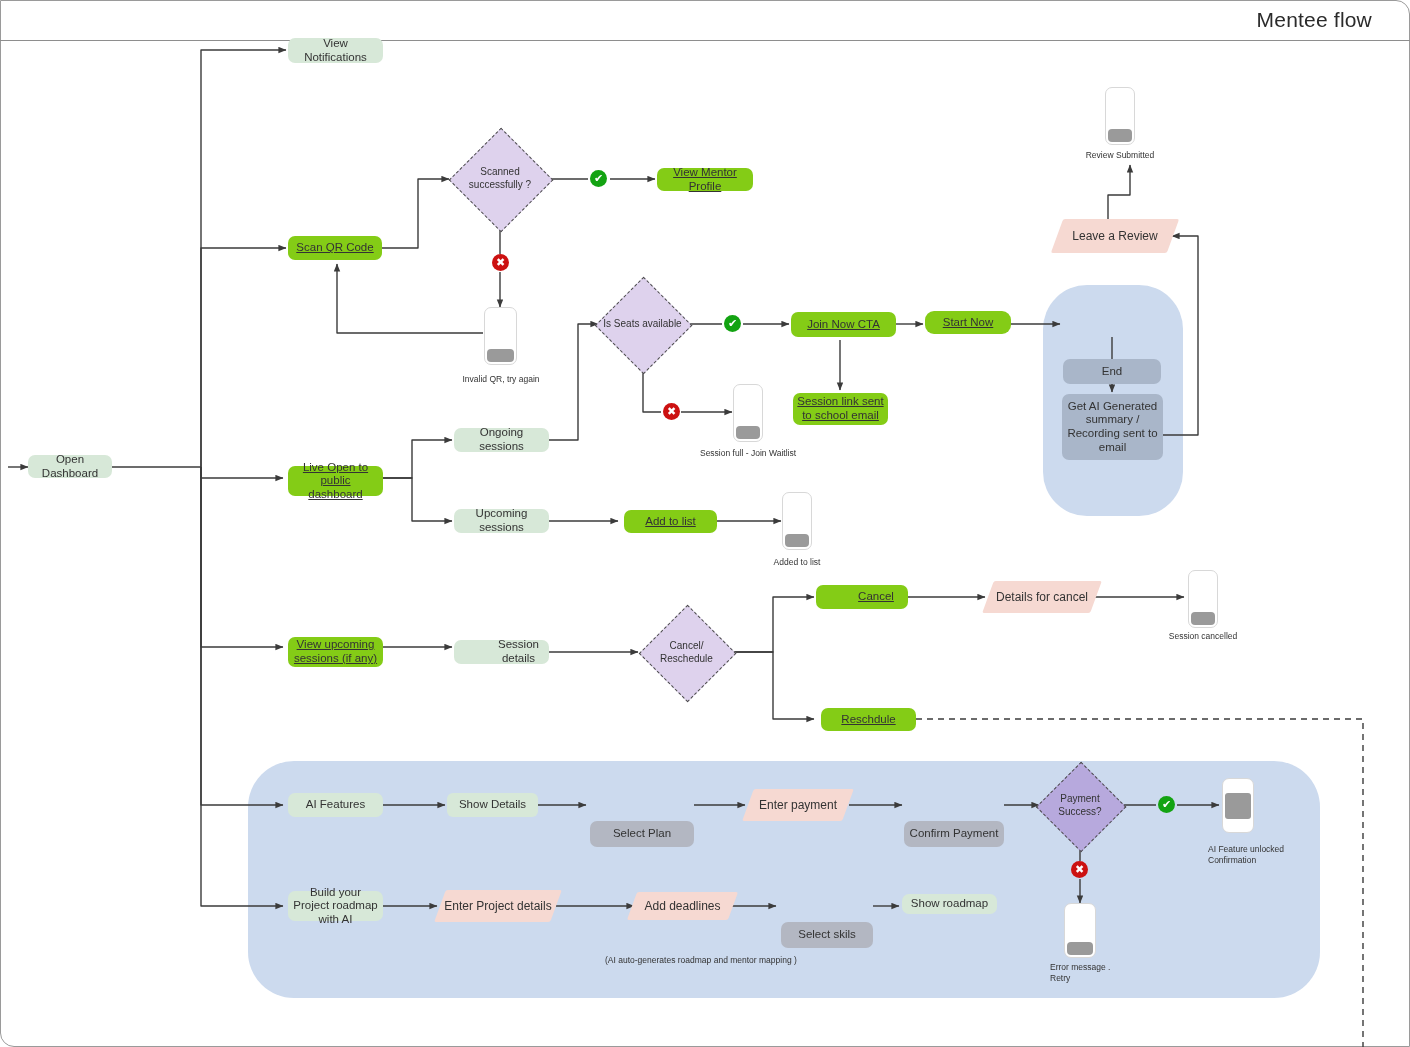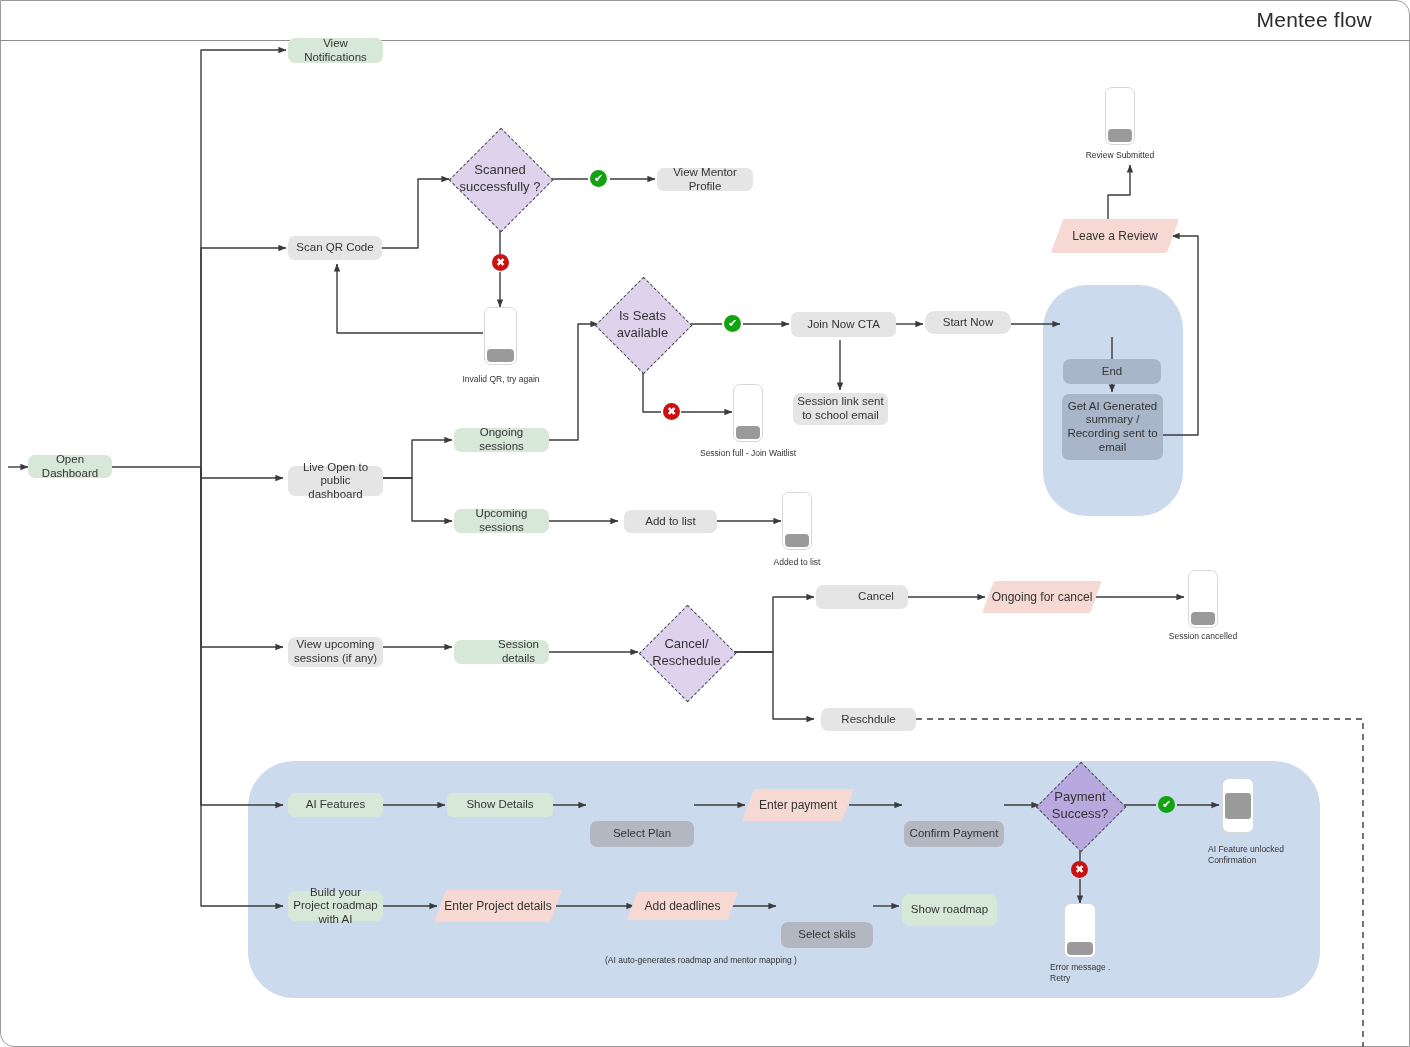--- a/index.html
+++ b/index.html
@@ -19,36 +19,36 @@
   #wires{position:absolute;left:0;top:0;width:1410px;height:1047px;}
 
   
   .group{position:absolute;background:#ccdaee;border-radius:44px;}
 
   
   .node{position:absolute;box-sizing:border-box;display:flex;align-items:center;
         justify-content:center;text-align:center;line-height:1.18;
         font-size:11.5px;color:#333333;border-radius:7px;padding:2px 4px;}
   .n-green{background:#d7e8d8;}
-  .n-gray {background:#e5e5e5;}
+  .n-gray {background:#84cc16;text-decoration:underline;}
   .n-gray2{background:#b3b7c2;margin-top:29px;}
   .n-blue {background:#a9b6c9;}
 
   
   .para{position:absolute;display:flex;align-items:center;justify-content:center;
         text-align:center;font-size:12px;color:#333;line-height:1.2;}
   .para .skew{position:absolute;left:0;top:0;width:100%;height:100%;
         background:#f6d9d2;transform:skewX(-20deg);border-radius:2px;}
   .para span{position:relative;z-index:2;}
 
   
   .diamond{position:absolute;display:flex;align-items:center;justify-content:center;}
   .diamond .dshape{position:absolute;left:14.65%;top:14.65%;width:70.7%;height:70.7%;
         background:#ded2ed;border:1.6px dashed #4b4b4b;transform:rotate(45deg);}
-  .diamond .dlbl{position:relative;z-index:3;font-size:13px;text-align:center;
+  .diamond .dlbl{position:relative;z-index:3;font-size:10px;text-align:center;
         line-height:1.28;color:#333;width:92%;}
   .diamond.solidfill .dshape{background:#b7a9dd;}
 
   
   .phone{position:absolute;background:#ffffff;border:1.5px solid #d8d8d8;
         border-radius:7px;box-sizing:border-box;overflow:hidden;}
   .phone .bar{position:absolute;left:2px;right:2px;bottom:2px;height:13px;
         background:#9a9a9a;border-radius:4px;}
   .phone.mini .bar{top:50%;left:50%;transform:translate(-50%,-50%);
         bottom:auto;right:auto;width:26px;height:26px;border-radius:3px;}
@@ -231,33 +231,33 @@
 
 <div class="diamond" style="left:639px;top:605px;width:95px;height:95px;">
   <div class="dshape"></div>
   <div class="dlbl">Cancel/ Reschedule</div>
 </div>
 
 <div class="node n-gray" style="left:816px;top:585px;width:92px;height:24px;padding-left:32px;">Cancel</div>
 
 <div class="para" style="left:988px;top:581px;width:108px;height:32px;">
   <div class="skew"></div>
-  <span>Ongoing for cancel</span>
+  <span>Details for cancel</span>
 </div>
 
 <div class="phone" style="left:1188px;top:570px;width:30px;height:58px;">
   <div class="bar"></div>
 </div>
 <div class="caption" style="left:1148px;top:631px;width:110px;">Session cancelled</div>
 
 <div class="node n-gray" style="left:821px;top:708px;width:95px;height:23px;">Reschdule</div>
 
 <div class="node n-green" style="left:288px;top:793px;width:95px;height:24px;">AI Features</div>
 
-<div class="node n-green" style="left:447px;top:793px;width:106px;height:24px;border-radius:6px;">Show Details</div>
+<div class="node n-green" style="left:447px;top:793px;width:91px;height:24px;border-radius:6px;">Show Details</div>
 
 <div class="node n-gray2" style="left:590px;top:792px;width:104px;height:26px;">Select Plan</div>
 
 <div class="para" style="left:748px;top:789px;width:100px;height:32px;">
   <div class="skew"></div>
   <span>Enter payment</span>
 </div>
 
 <div class="node n-gray2" style="left:904px;top:792px;width:100px;height:26px;">Confirm Payment</div>
 
@@ -288,15 +288,15 @@
   <span>Enter Project details</span>
 </div>
 
 <div class="para" style="left:632px;top:892px;width:101px;height:28px;">
   <div class="skew"></div>
   <span>Add deadlines</span>
 </div>
 
 <div class="node n-gray2" style="left:781px;top:893px;width:92px;height:26px;">Select skils</div>
 
-<div class="node n-green" style="left:902px;top:894px;width:95px;height:32px;">Show roadmap</div>
+<div class="node n-green" style="left:902px;top:894px;width:95px;height:20px;">Show roadmap</div>
 
 <div class="note" style="left:605px;top:955px;">(AI auto-generates roadmap and mentor mapping )</div>
 
 </body></html>

